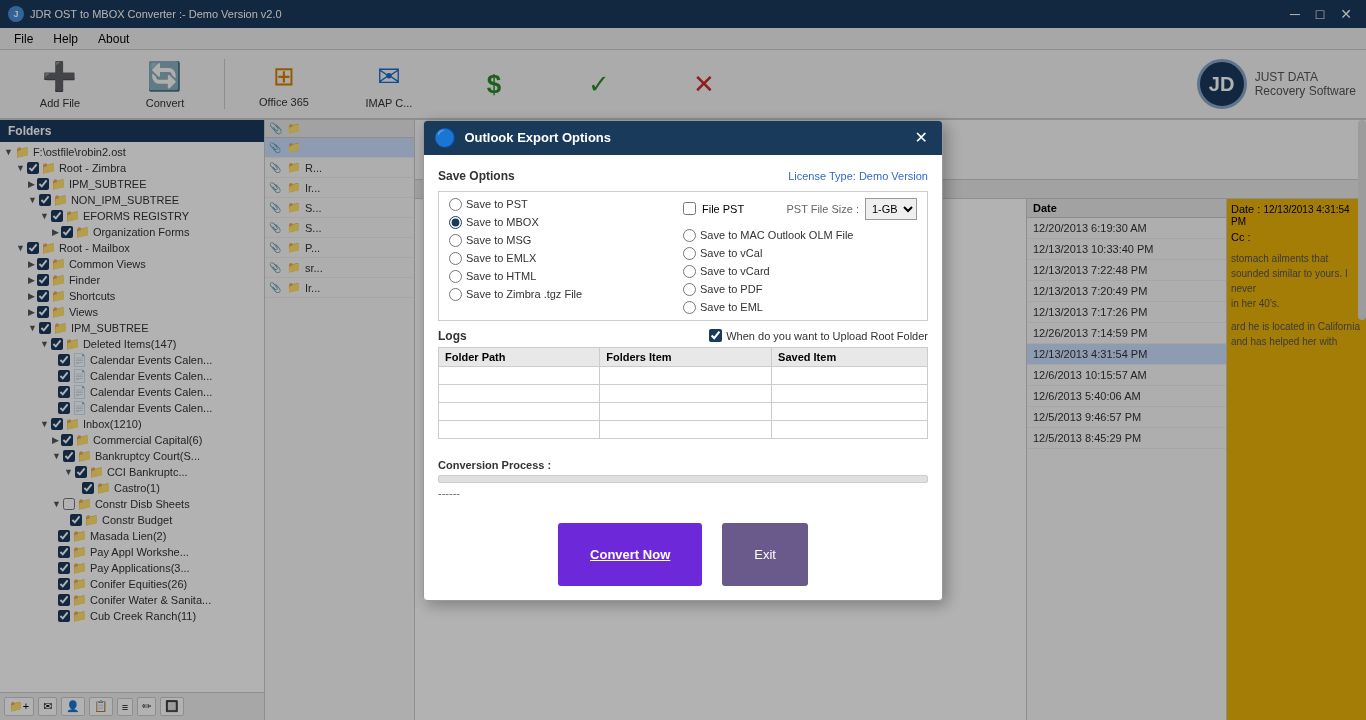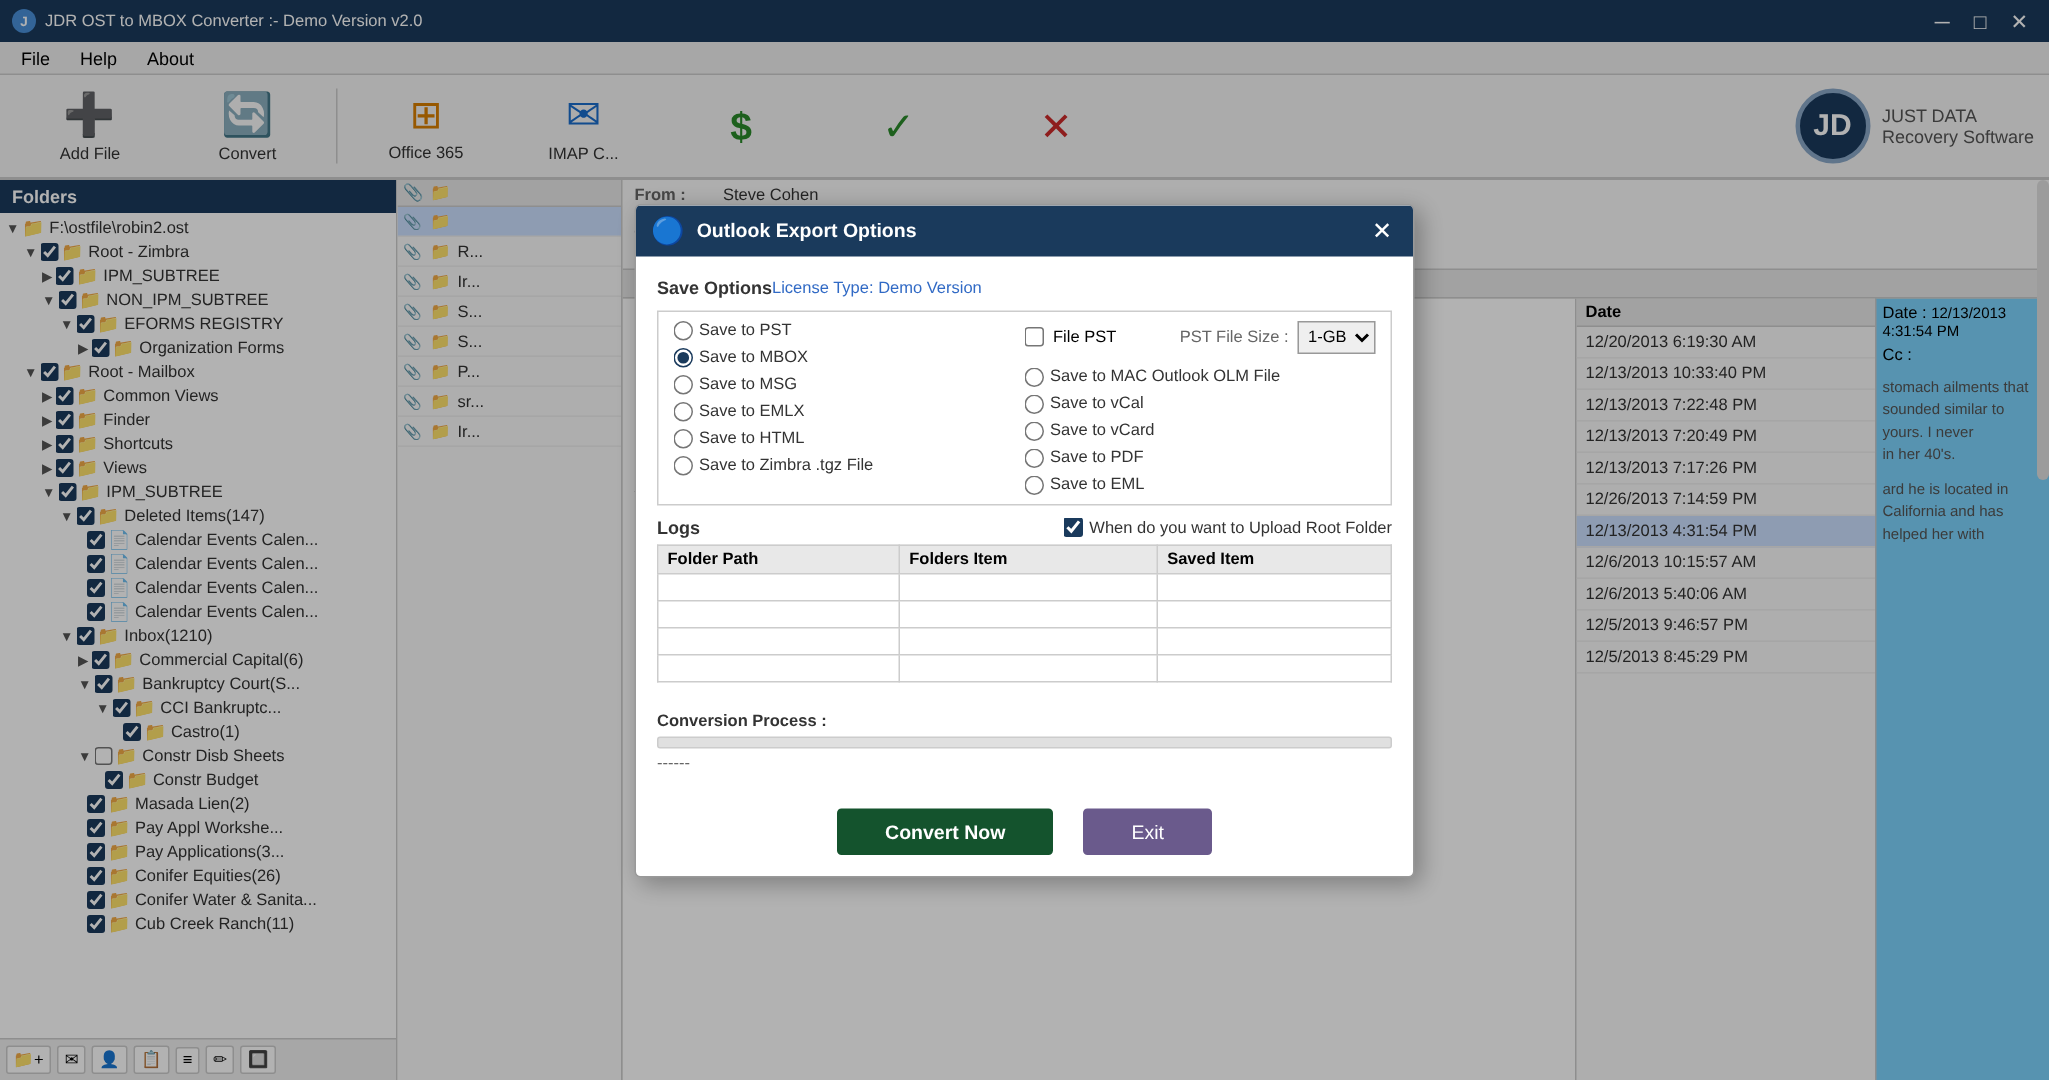--- a/index.html
+++ b/index.html
@@ -176,23 +176,23 @@
       background: #f9f9f9;
       font-size: 11px;
       overflow-y: auto;
     }
     .dates-header { background: #e8e8e8; padding: 3px 6px; font-weight: bold; border-bottom: 1px solid #ccc; }
     .date-item { padding: 4px 6px; border-bottom: 1px solid #eee; color: #333; cursor: pointer; }
     .date-item.selected { background: #cce0ff; }
 
     
     .right-detail {
-      width: 116px;
+      width: 140px;
       border-left: 1px solid #ccc;
-      background: #7dd3fc;
+      background: #eab308;
       font-size: 11px;
       padding: 4px;
     }
 
     
     .modal-overlay {
       position: fixed;
       top: 0; left: 0; right: 0; bottom: 0;
       background: rgba(0,0,0,0.3);
       display: flex;
@@ -222,21 +222,21 @@
     .modal-close { background: none; border: none; color: white; font-size: 16px; cursor: pointer; padding: 0 4px; }
 
     .modal-body { padding: 14px; }
 
     .dest-folder-section { margin-bottom: 12px; }
     .dest-label { font-size: 12px; font-weight: bold; color: #333; margin-bottom: 6px; }
     .dest-input-row { display: flex; gap: 6px; align-items: center; }
     .dest-input { flex: 1; height: 26px; border: 1px solid #999; padding: 2px 4px; font-size: 11px; background: #f9f9f9; }
     .browse-btn { background: #1a3a5c; color: white; border: none; padding: 4px 14px; cursor: pointer; font-size: 12px; border-radius: 2px; }
 
-    .save-options-header { display: flex; align-items: center; justify-content: flex-start; margin-bottom: 8px; }
+    .save-options-header { display: flex; align-items: center; justify-content: space-between; margin-bottom: 8px; }
     .save-options-title { font-size: 12px; font-weight: bold; color: #333; }
     .license-text { font-size: 11px; color: #316ac5; cursor: pointer; }
     .radio-row { display: flex; align-items: center; gap: 4px; }
     .radio-row input[type="radio"] { accent-color: #1a3a5c; cursor: pointer; }
     .radio-row label { font-size: 11px; color: #333; cursor: pointer; }
 
     .split-pst-row { display: flex; align-items: center; gap: 6px; margin-bottom: 4px; }
     .split-checkbox { accent-color: #1a3a5c; }
     .split-label { font-size: 11px; }
     .pst-size-label { font-size: 11px; color: #666; margin-left: auto; }
@@ -254,21 +254,21 @@
     .logs-table td { padding: 3px 6px; border: 1px solid #ccc; height: 18px; }
     .logs-table tbody tr { height: 18px; }
 
     .conversion-section { margin-top: 20px; }
     .conversion-label { font-size: 11px; font-weight: bold; color: #333; margin-bottom: 4px; }
     .progress-bar { height: 8px; background: #e0e0e0; border: 1px solid #ccc; border-radius: 2px; margin-bottom: 4px; }
     .progress-fill { height: 100%; background: #1a3a5c; width: 0%; }
     .conversion-text { font-size: 11px; color: #666; }
 
     .modal-footer { display: flex; justify-content: center; gap: 20px; padding: 10px 14px 14px; }
-    .convert-now-btn { background: #14532d; color: white; border: none; padding: 8px 32px; font-size: 13px; cursor: pointer; border-radius: 3px; font-weight: bold; }
+    .convert-now-btn { background: #6d28d9; color: white; border: none; padding: 24px 32px; font-size: 13px; cursor: pointer; border-radius: 3px; font-weight: bold; text-decoration: underline; }
     .exit-btn { background: #6a5a8c; color: white; border: none; padding: 8px 32px; font-size: 13px; cursor: pointer; border-radius: 3px; }
 
     
     .folders-tree::-webkit-scrollbar { width: 8px; }
     .folders-tree::-webkit-scrollbar-track { background: #f0f0f0; }
     .folders-tree::-webkit-scrollbar-thumb { background: #aaa; border-radius: 4px; }
 
     .divider { width: 1px; background: #ccc; height: 50px; margin: 0 4px; }
   </style>
 </head>

